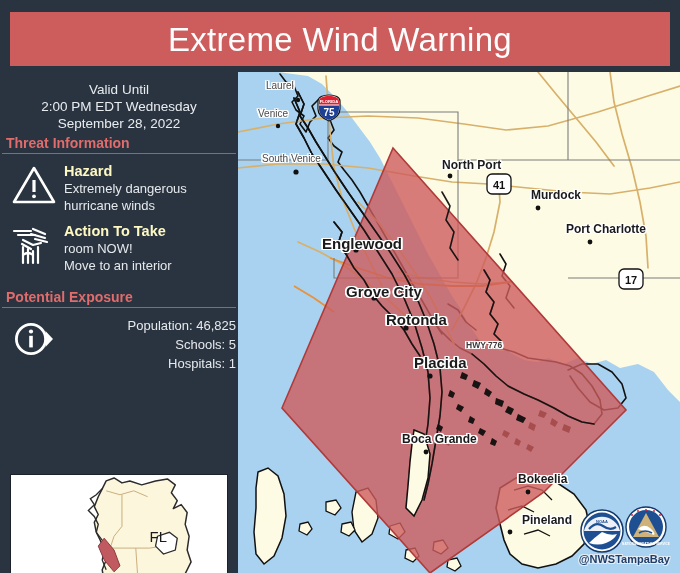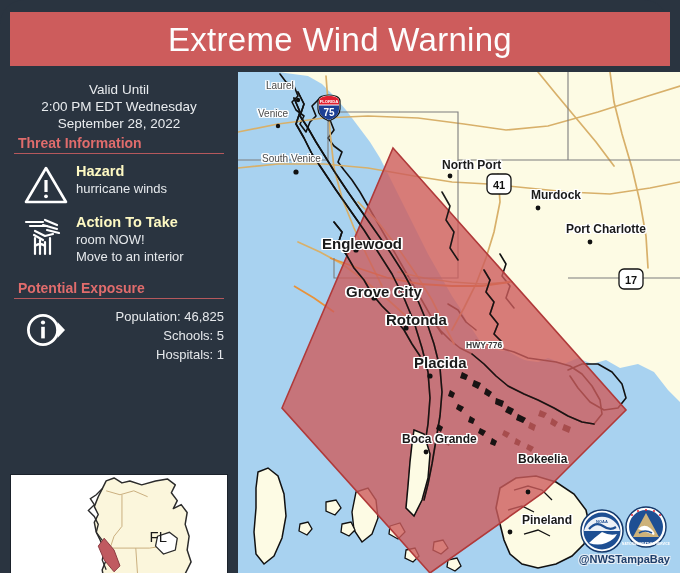--- a/index.html
+++ b/index.html
@@ -33,21 +33,21 @@
     letter-spacing: 0.3px;
     line-height: 1;
   }
 
   
   .sidebar {
     position: absolute;
     left: 0; top: 72px;
     width: 238px; height: 501px;
     background: #2a3440;
-    padding: 0 14px;
+    padding: 0 2px;
   }
   .valid-block {
     text-align: center;
     color: #e9ecef;
     font-size: 13.5px;
     line-height: 17px;
     padding-top: 9px;
   }
   .valid-block div { white-space: nowrap; }
 
@@ -179,20 +179,21 @@
     <div class="row">
       <div class="ico">
         <svg width="44" height="40" viewBox="0 0 44 40" aria-hidden="true">
           <path d="M22 3 L42 37 L2 37 Z" fill="none" stroke="#ffffff" stroke-width="2.6" stroke-linejoin="round"></path>
           <rect x="20.4" y="15" width="3.2" height="12" fill="#ffffff"></rect>
           <circle cx="22" cy="31.3" r="1.9" fill="#ffffff"></circle>
         </svg>
       </div>
       <div class="txt">
         <div class="title">Hazard</div>
+        <div class="desc">Extremely dangerous</div>
         <div class="desc">hurricane winds</div>
       </div>
     </div>
 
     <div class="row">
       <div class="ico">
         <svg width="46" height="42" viewBox="0 0 46 42" aria-hidden="true">
           <g fill="none" stroke="#ffffff" stroke-width="2.2" stroke-linecap="round" stroke-linejoin="round">
 
             <path d="M3 6 H20"></path>
@@ -455,21 +456,21 @@
     <div class="maplabel lab-sm" style="left:20px;  top:36px;">Venice</div>
     <div class="maplabel lab-sm" style="left:24px;  top:81px;">South Venice</div>
     <div class="maplabel lab-md" style="left:204px; top:86px;">North Port</div>
     <div class="maplabel lab-md" style="left:293px; top:116px;">Murdock</div>
     <div class="maplabel lab-md" style="left:328px; top:150px;">Port Charlotte</div>
     <div class="maplabel lab-lg" style="left:84px;  top:163px;">Englewood</div>
     <div class="maplabel lab-lg" style="left:108px; top:211px;">Grove City</div>
     <div class="maplabel lab-lg" style="left:148px; top:239px;">Rotonda</div>
     <div class="maplabel lab-lg" style="left:176px; top:282px;">Placida</div>
     <div class="maplabel lab-md" style="left:164px; top:360px;">Boca Grande</div>
-    <div class="maplabel lab-md" style="left:280px; top:380px;">Bokeelia</div>
+    <div class="maplabel lab-md" style="left:280px; top:400px;">Bokeelia</div>
     <div class="maplabel lab-md" style="left:284px; top:441px;">Pineland</div>
 
     <div class="maplabel lab-hwy" style="left:228px; top:268px;">HWY 776</div>
 
     <div class="shield" style="left:78px; top:22px;">
       <svg width="26" height="28" viewBox="0 0 26 28" aria-hidden="true">
         <path d="M13 1 C19 1 24 3 24 7 L24 15 C24 22 18 25 13 27 C8 25 2 22 2 15 L2 7 C2 3 7 1 13 1 Z" fill="#ffffff" stroke="#111111" stroke-width="1.2"></path>
         <path d="M13 2 C18.5 2 23 3.8 23 7 L23 10.5 L3 10.5 L3 7 C3 3.8 7.5 2 13 2 Z" fill="#e02030"></path>
         <path d="M3 11.5 L23 11.5 L23 15 C23 21.5 17.6 24.2 13 26 C8.4 24.2 3 21.5 3 15 Z" fill="#1d3f94"></path>
         <text x="13" y="9" font-family="Liberation Sans, sans-serif" font-size="4.2" font-weight="700" fill="#ffffff" text-anchor="middle">FLORIDA</text>

